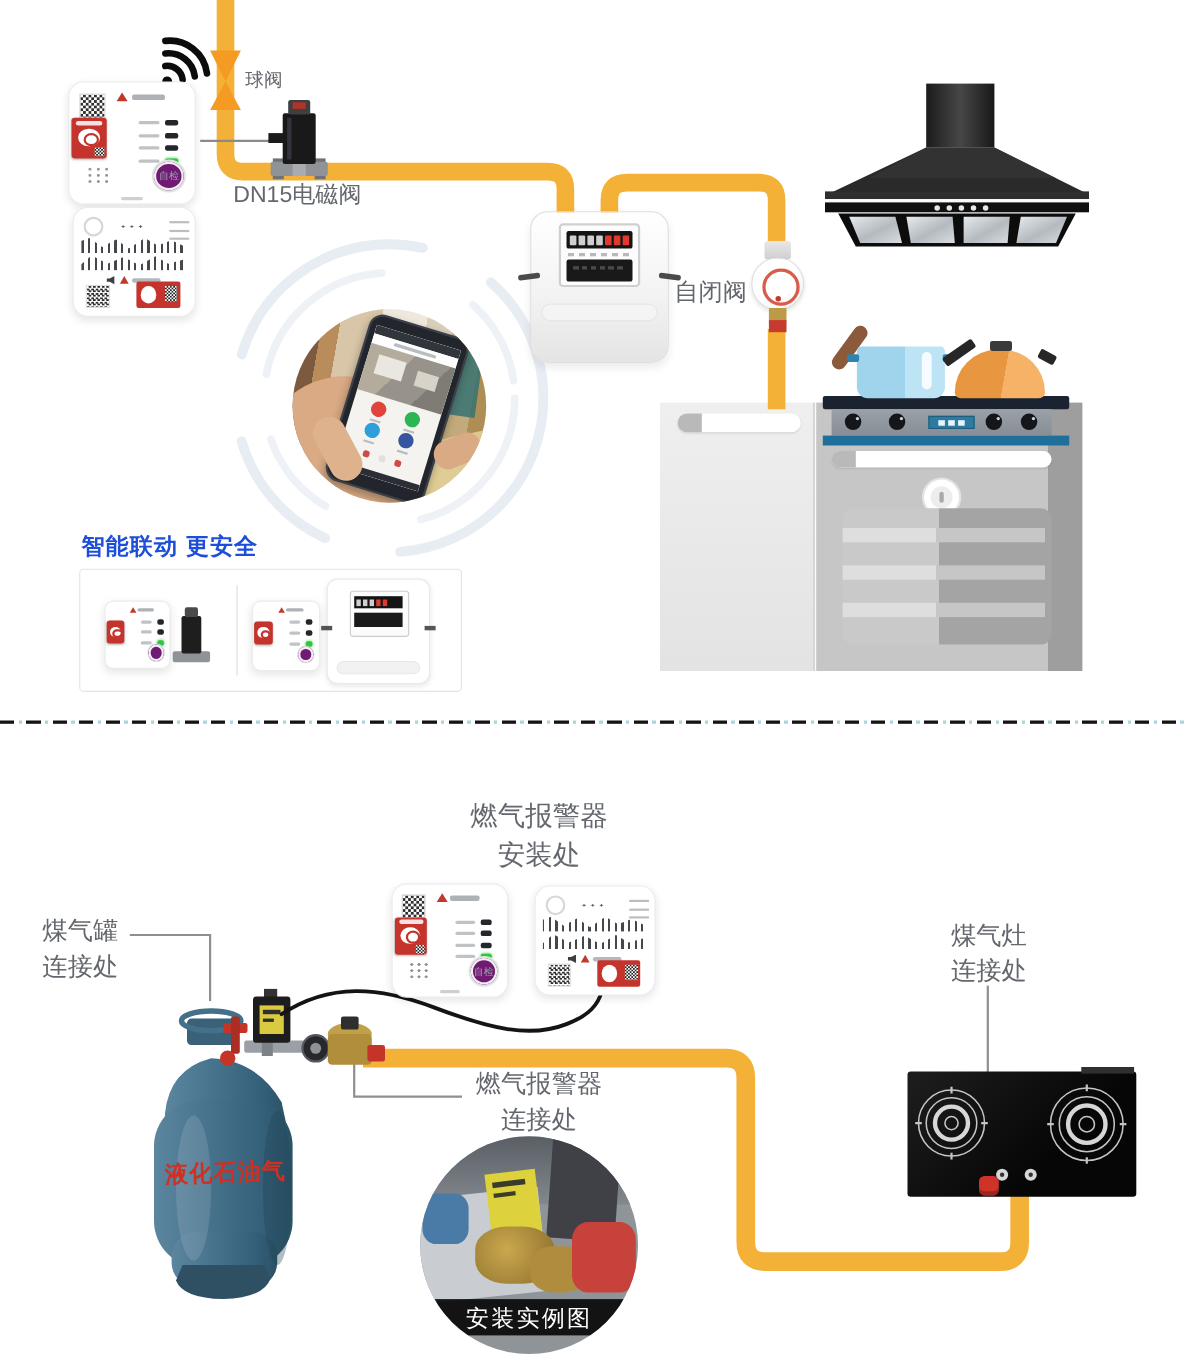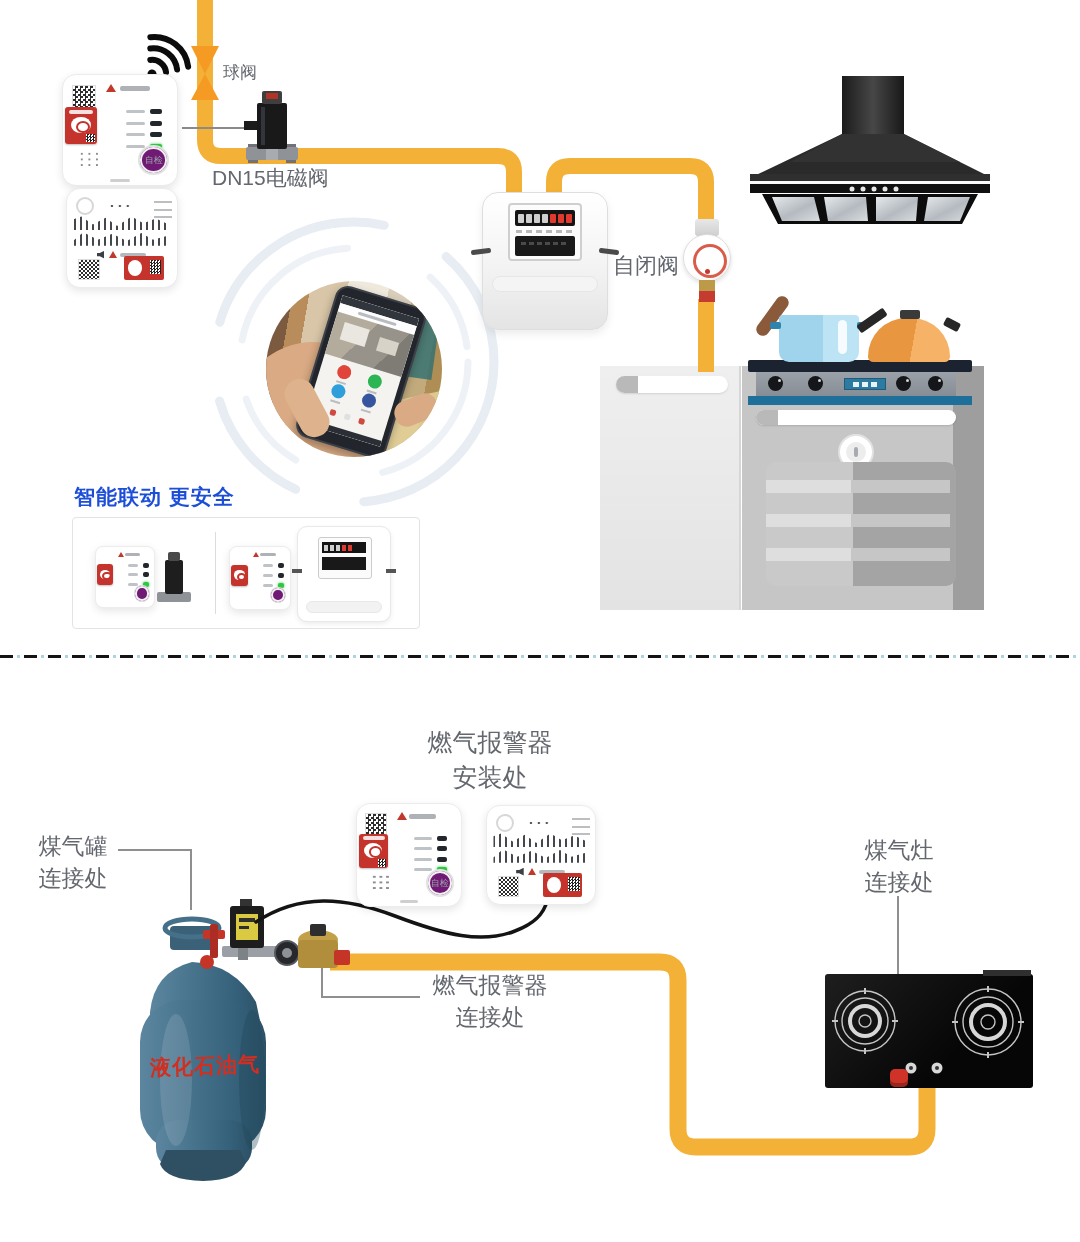--- a/index.html
+++ b/index.html
@@ -634,14 +634,25 @@
       <g>
         <circle cx="86" cy="94" r="5.5" fill="#d8d8d8"></circle>
           <circle cx="86" cy="94" r="2" fill="#333"></circle>
         <circle cx="112" cy="94" r="5.5" fill="#d8d8d8"></circle>
           <circle cx="112" cy="94" r="2" fill="#333"></circle>
       </g>
     </svg>
   </div>
   <div class="redconn" style="z-index:3;"></div>
 
+  <div class="example" style="z-index:2;">
+    <div class="l1"></div>
+      <div class="l2"></div>
+    <div class="pillar"></div>
+    <div class="ybox"></div>
+    <div class="blue"></div>
+    <div class="brass1"></div>
+    <div class="brass2"></div>
+    <div class="red"></div>
+    <div class="banner">安装实例图</div>
+  </div>
 
 </div>
 
 </body></html>

